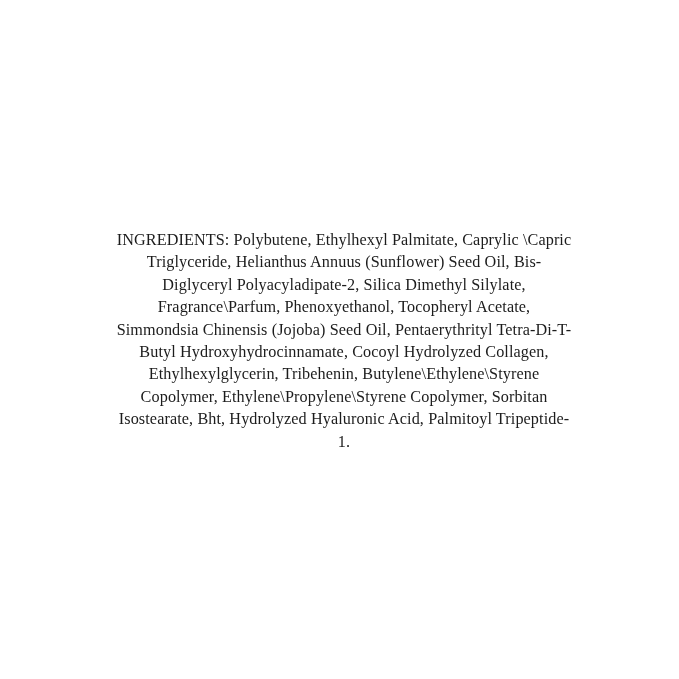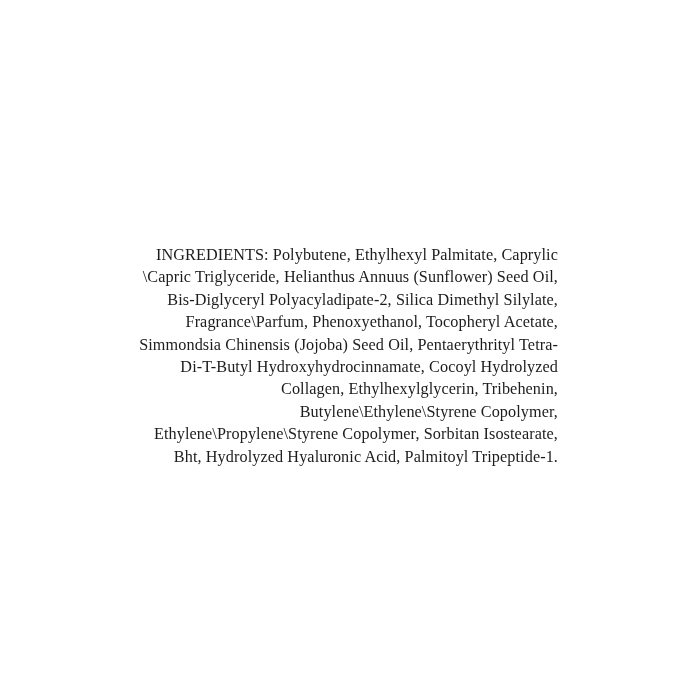--- a/index.html
+++ b/index.html
@@ -20,26 +20,26 @@
     height: 679px;
     background: #ffffff;
   }
   .ingredients-block {
     position: absolute;
     left: 114px;
     top: 228px;
     width: 460px;
   }
   .ingredients-text {
-    margin: 16px;
+    margin: 1px;
     font-family: "Liberation Serif", serif;
     font-size: 16.2px;
     line-height: 22.4px;
     color: #1c1c1c;
-    text-align: right;
+    text-align: center;
     white-space: pre-wrap;
     word-break: normal;
     letter-spacing: 0.1px;
   }
 </style>
 </head>
 <body>
 
 <div class="page">
   <div class="ingredients-block">

